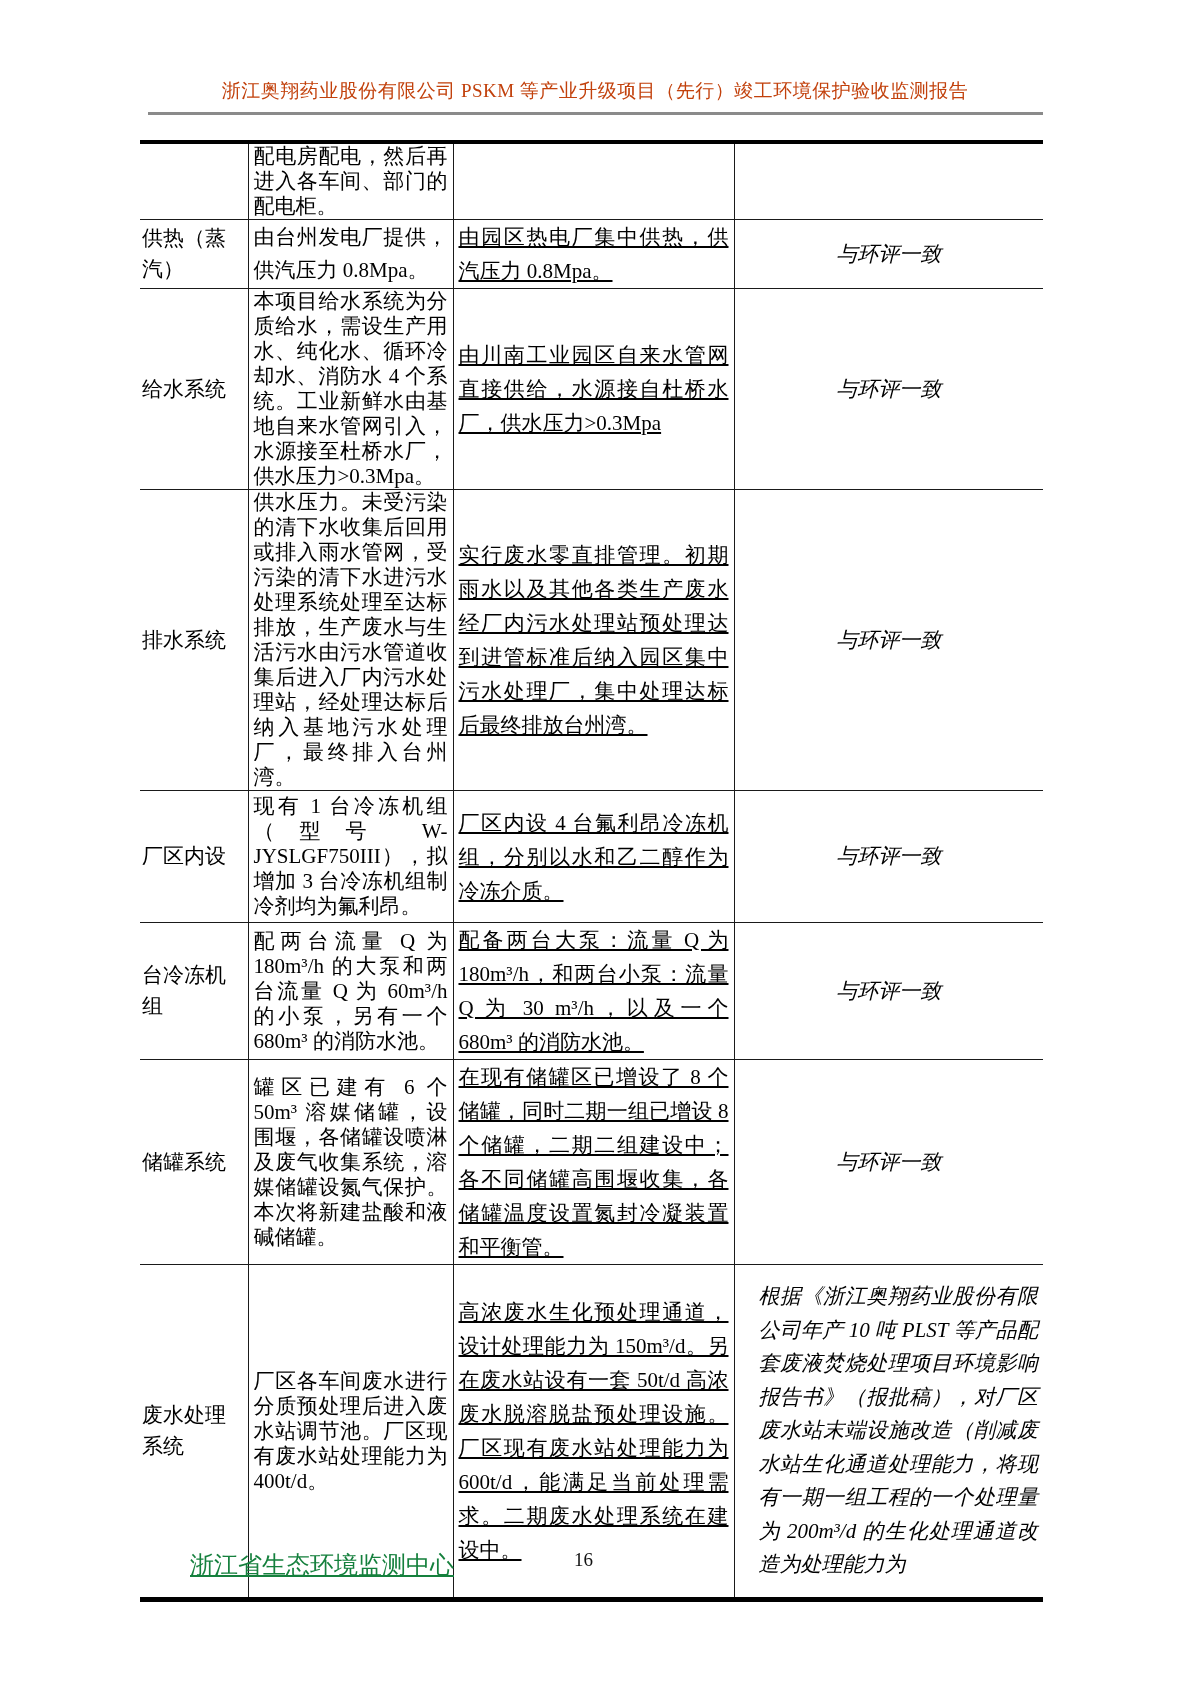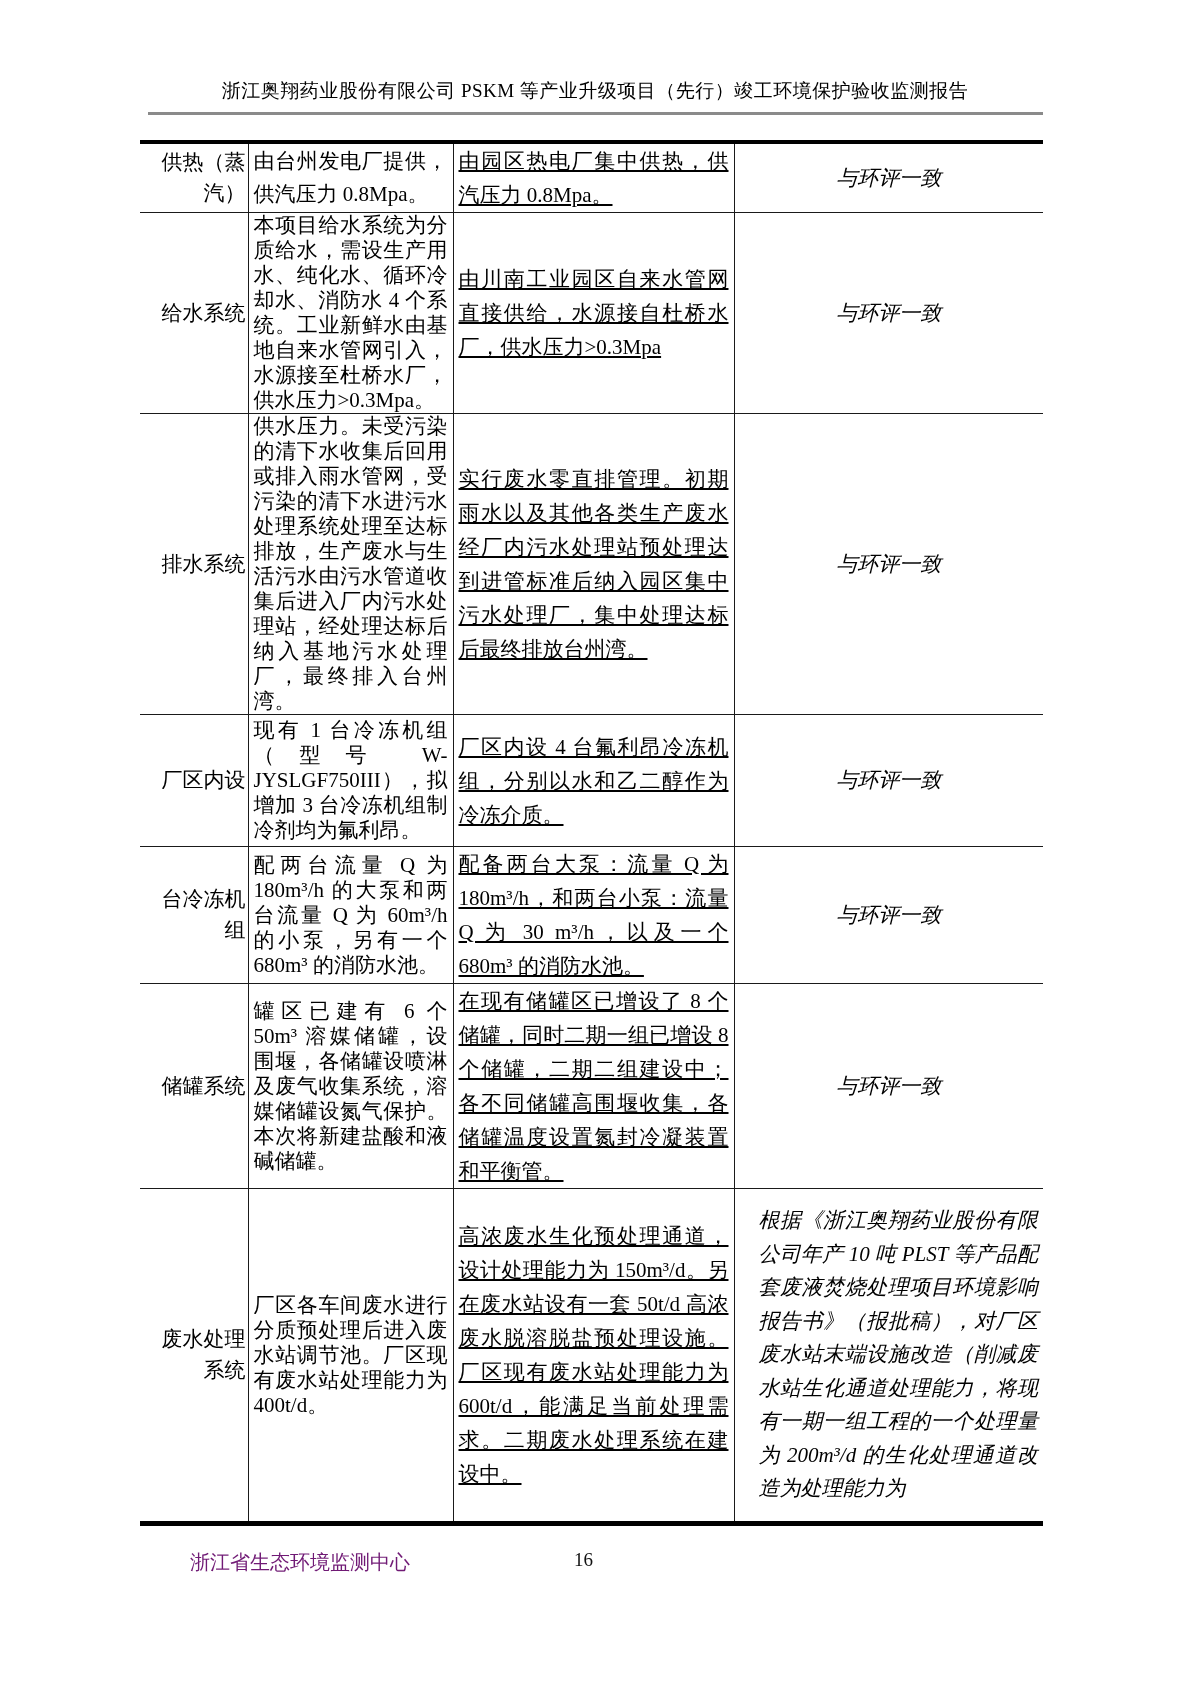--- a/index.html
+++ b/index.html
@@ -6,73 +6,79 @@
   body{
     width:1190px;height:1683px;
     background:#ffffff;
     position:relative;
     font-family:"Liberation Serif","DejaVu Serif",serif;
     color:#000;
     -webkit-font-smoothing:antialiased;
   }
   .doc-header-title{
     position:absolute;top:78px;left:0;width:1190px;
-    text-align:center;font-size:19px;letter-spacing:.5px;color:#000000;
+    text-align:center;font-size:19px;letter-spacing:.5px;color:#c2410c;
   }
   .doc-header-rule{
     position:absolute;top:112px;left:148px;width:895px;height:2.5px;
     background:#8a8a8a;
   }
   .doc-table{
     position:absolute;top:140px;left:140px;width:903px;
     border-collapse:collapse;table-layout:fixed;
     border-top:4.5px solid #000;
     border-bottom:5px solid #000;
     font-size:21px;
   }
   .doc-table td{
     padding:0 5px;vertical-align:middle;overflow:hidden;
   }
   .doc-table tr{border-bottom:1.6px solid #1a1a1a;}
   .doc-table tr:last-child{border-bottom:none;}
-  td.c-label{border-right:1.6px solid #1a1a1a;text-align:right;line-height:31px;padding:0 2px;}
+  td.c-label{border-right:1.6px solid #1a1a1a;text-align:left;line-height:31px;padding:0 2px;}
   td.c-epa{border-right:1.6px solid #1a1a1a;text-align:justify;line-height:25px;}
   td.c-actual{border-right:1.6px solid #1a1a1a;text-align:justify;line-height:34px;text-decoration:underline;}
   td.c-concl{text-align:center;line-height:33px;font-style:italic;}
   td.lh-33{line-height:33px;}
   td.concl-paragraph{text-align:justify;line-height:33.5px;vertical-align:middle;padding-left:24px;}
   tr.r1{height:75px;}
   tr.r2{height:66px;}
   tr.r3{height:196px;}
   tr.r4{height:275px;}
   tr.r5{height:132px;}
   tr.r6{height:129px;}
   tr.r7{height:179px;}
   tr.r8{height:335px;}
   .doc-footer-org{
-    position:absolute;top:1549px;left:190px;font-size:20px;color:#701a75;
+    position:absolute;top:1549px;left:190px;font-size:24px;color:#15803d;text-decoration:underline;
   }
   .doc-footer-page{
     position:absolute;top:1549px;left:574px;font-size:19px;color:#111;
   }
 </style>
 </head>
 <body>
 
 <div class="doc-header-title">浙江奥翔药业股份有限公司 PSKM 等产业升级项目（先行）竣工环境保护验收监测报告</div>
 <div class="doc-header-rule"></div>
 
 <table class="doc-table">
   <colgroup>
     <col style="width:108px">
       <col style="width:205px">
       <col style="width:281px">
       <col style="width:309px">
   </colgroup>
   <tbody>
+    <tr class="r1">
+      <td class="c-label"></td>
+      <td class="c-epa">配电房配电，然后再进入各车间、部门的配电柜。</td>
+      <td class="c-actual"></td>
+      <td class="c-concl"></td>
+    </tr>
     <tr class="r2">
       <td class="c-label">供热（蒸汽）</td>
       <td class="c-epa lh-33">由台州发电厂提供，供汽压力 0.8Mpa。</td>
       <td class="c-actual">由园区热电厂集中供热，供汽压力 0.8Mpa。</td>
       <td class="c-concl">与环评一致</td>
     </tr>
     <tr class="r3">
       <td class="c-label">给水系统</td>
       <td class="c-epa">本项目给水系统为分质给水，需设生产用水、纯化水、循环冷却水、消防水 4 个系统。工业新鲜水由基地自来水管网引入，水源接至杜桥水厂，供水压力&gt;0.3Mpa。</td>
       <td class="c-actual">由川南工业园区自来水管网直接供给，水源接自杜桥水厂，供水压力&gt;0.3Mpa</td>

